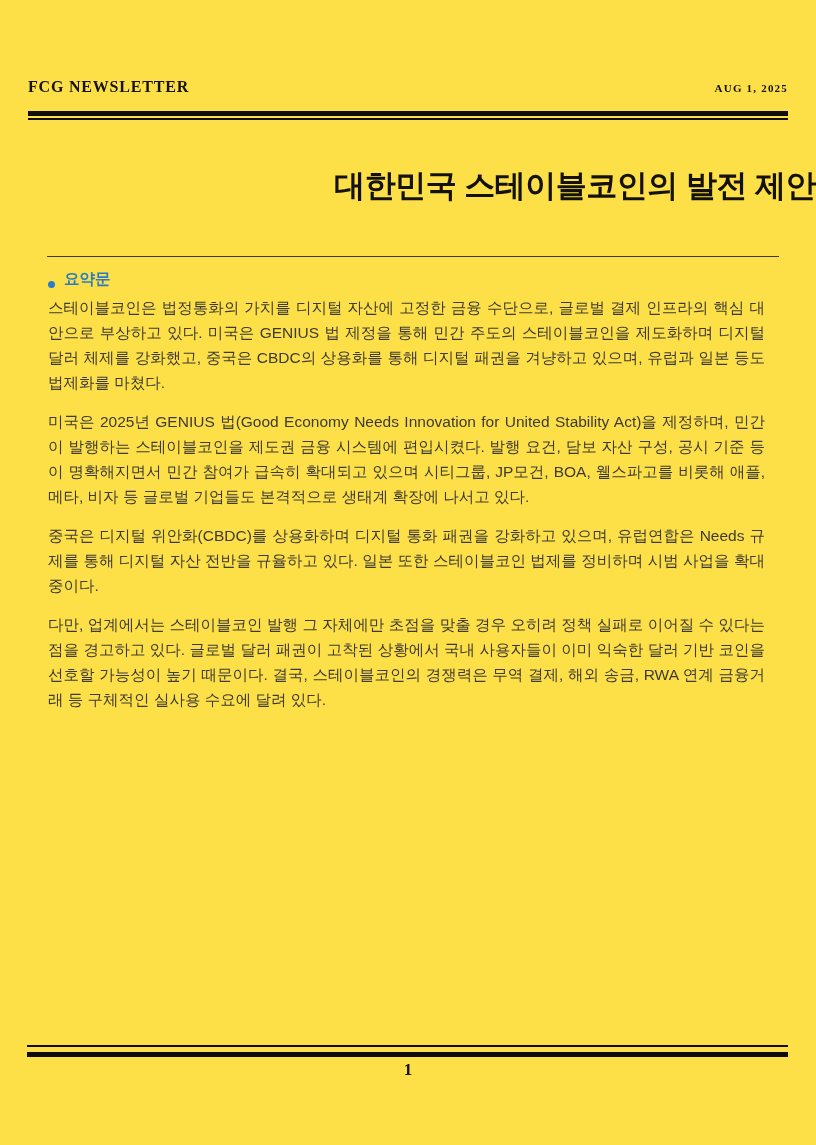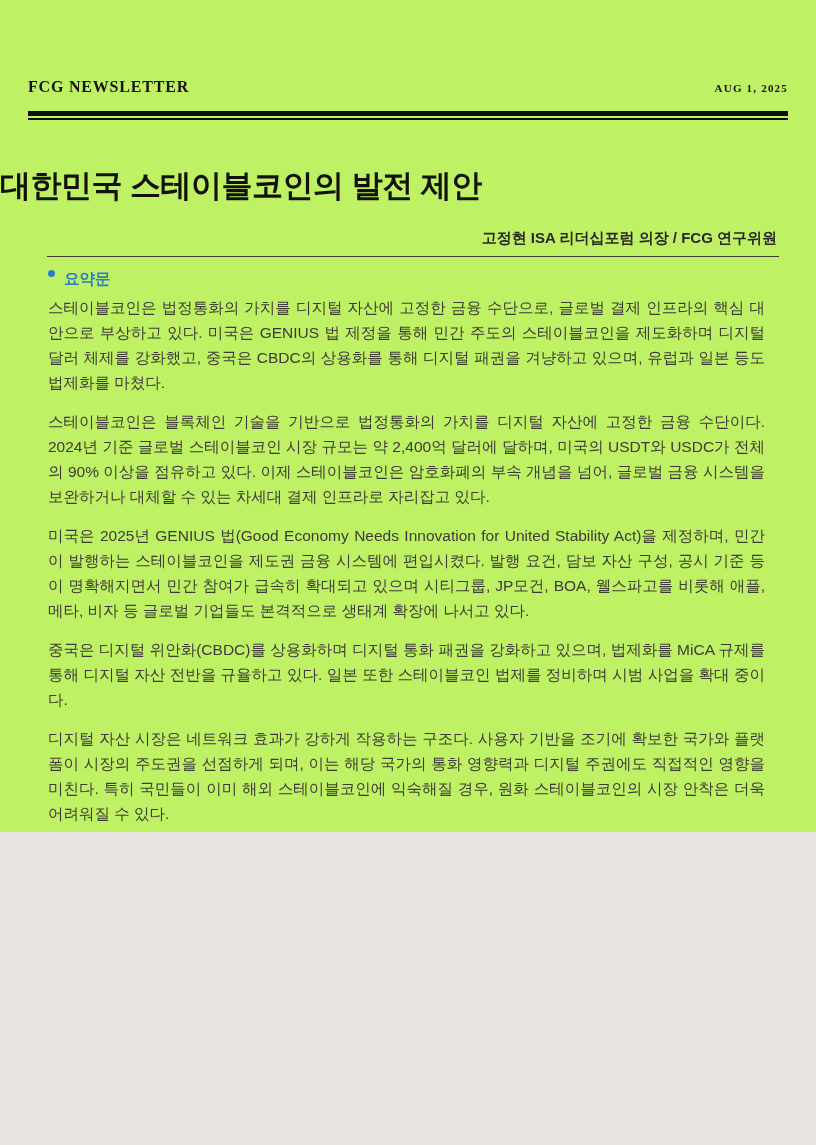--- a/index.html
+++ b/index.html
@@ -3,23 +3,23 @@
 <meta charset="utf-8">
 <style>
   html, body {
     margin: 0;
     padding: 0;
     background: #e9e5e0;
   }
   .page {
     position: relative;
     width: 816px;
-    height: 832px;
+    height: 1145px;
     margin: 0 auto;
-    background: #bef264;
+    background: #fde047;
     font-family: "Liberation Sans", sans-serif;
     overflow: hidden;
   }
 
   
   .masthead {
     position: absolute;
     left: 28px;
     right: 28px;
     top: 78px;
@@ -48,21 +48,21 @@
   .header-rule .gap   { height: 2px; }
   .header-rule .thin  { height: 1.5px; background: #0f0d0a; }
 
   
   .article-title {
     position: absolute;
     left: 0;
     right: 0;
     top: 165px;
     margin: 0;
-    text-align: left;
+    text-align: right;
     font-size: 31px;
     font-weight: bold;
     letter-spacing: -0.5px;
     color: #131109;
   }
   .byline {
     position: absolute;
     right: 39px;
     top: 229px;
     font-size: 15px;
@@ -81,21 +81,21 @@
   
   .content {
     position: absolute;
     left: 48px;
     right: 39px;
     top: 270px;
     color: #3e3a36;
   }
   .section-heading {
     display: flex;
-    align-items: flex-start;
+    align-items: flex-end;
     margin: 16px 0 7px 0;
     line-height: 18px;
     font-size: 15.5px;
     font-weight: bold;
     color: #2b7cc5;
   }
   .section-heading:first-child { margin-top: 0; }
   .bullet-dot {
     display: inline-block;
     width: 7px;
@@ -143,35 +143,32 @@
     <span class="brand">FCG NEWSLETTER</span>
     <span class="issue-date">AUG 1, 2025</span>
   </div>
   <div class="header-rule">
     <div class="thick"></div>
     <div class="gap"></div>
     <div class="thin"></div>
   </div>
 
   <h1 class="article-title">대한민국 스테이블코인의 발전 제안</h1>
-  <div class="byline">고정현 ISA 리더십포럼 의장 / FCG 연구위원</div>
   <div class="byline-rule"></div>
 
   <div class="content">
 
     <div class="section-heading">
       <span class="bullet-dot"></span>
       <span>요약문</span>
     </div>
     <p>스테이블코인은 법정통화의 가치를 디지털 자산에 고정한 금융 수단으로, 글로벌 결제 인프라의 핵심 대안으로 부상하고 있다. 미국은 GENIUS 법 제정을 통해 민간 주도의 스테이블코인을 제도화하며 디지털 달러 체제를 강화했고, 중국은 CBDC의 상용화를 통해 디지털 패권을 겨냥하고 있으며, 유럽과 일본 등도 법제화를 마쳤다.</p>
 
-    <p>스테이블코인은 블록체인 기술을 기반으로 법정통화의 가치를 디지털 자산에 고정한 금융 수단이다. 2024년 기준 글로벌 스테이블코인 시장 규모는 약 2,400억 달러에 달하며, 미국의 USDT와 USDC가 전체의 90% 이상을 점유하고 있다. 이제 스테이블코인은 암호화폐의 부속 개념을 넘어, 글로벌 금융 시스템을 보완하거나 대체할 수 있는 차세대 결제 인프라로 자리잡고 있다.</p>
     <p>미국은 2025년 GENIUS 법(Good Economy Needs Innovation for United Stability Act)을 제정하며, 민간이 발행하는 스테이블코인을 제도권 금융 시스템에 편입시켰다. 발행 요건, 담보 자산 구성, 공시 기준 등이 명확해지면서 민간 참여가 급속히 확대되고 있으며 시티그룹, JP모건, BOA, 웰스파고를 비롯해 애플, 메타, 비자 등 글로벌 기업들도 본격적으로 생태계 확장에 나서고 있다.</p>
-    <p>중국은 디지털 위안화(CBDC)를 상용화하며 디지털 통화 패권을 강화하고 있으며, 법제화를 MiCA 규제를 통해 디지털 자산 전반을 규율하고 있다. 일본 또한 스테이블코인 법제를 정비하며 시범 사업을 확대 중이다.</p>
-    <p>디지털 자산 시장은 네트워크 효과가 강하게 작용하는 구조다. 사용자 기반을 조기에 확보한 국가와 플랫폼이 시장의 주도권을 선점하게 되며, 이는 해당 국가의 통화 영향력과 디지털 주권에도 직접적인 영향을 미친다. 특히 국민들이 이미 해외 스테이블코인에 익숙해질 경우, 원화 스테이블코인의 시장 안착은 더욱 어려워질 수 있다.</p>
+    <p>중국은 디지털 위안화(CBDC)를 상용화하며 디지털 통화 패권을 강화하고 있으며, 유럽연합은 Needs 규제를 통해 디지털 자산 전반을 규율하고 있다. 일본 또한 스테이블코인 법제를 정비하며 시범 사업을 확대 중이다.</p>
     <p>다만, 업계에서는 스테이블코인 발행 그 자체에만 초점을 맞출 경우 오히려 정책 실패로 이어질 수 있다는 점을 경고하고 있다. 글로벌 달러 패권이 고착된 상황에서 국내 사용자들이 이미 익숙한 달러 기반 코인을 선호할 가능성이 높기 때문이다. 결국, 스테이블코인의 경쟁력은 무역 결제, 해외 송금, RWA 연계 금융거래 등 구체적인 실사용 수요에 달려 있다.            </p>
 
   </div>
 
   <div class="footer-rule">
     <div class="thin"></div>
     <div class="gap"></div>
     <div class="thick"></div>
   </div>
   <div class="page-number">1</div>

